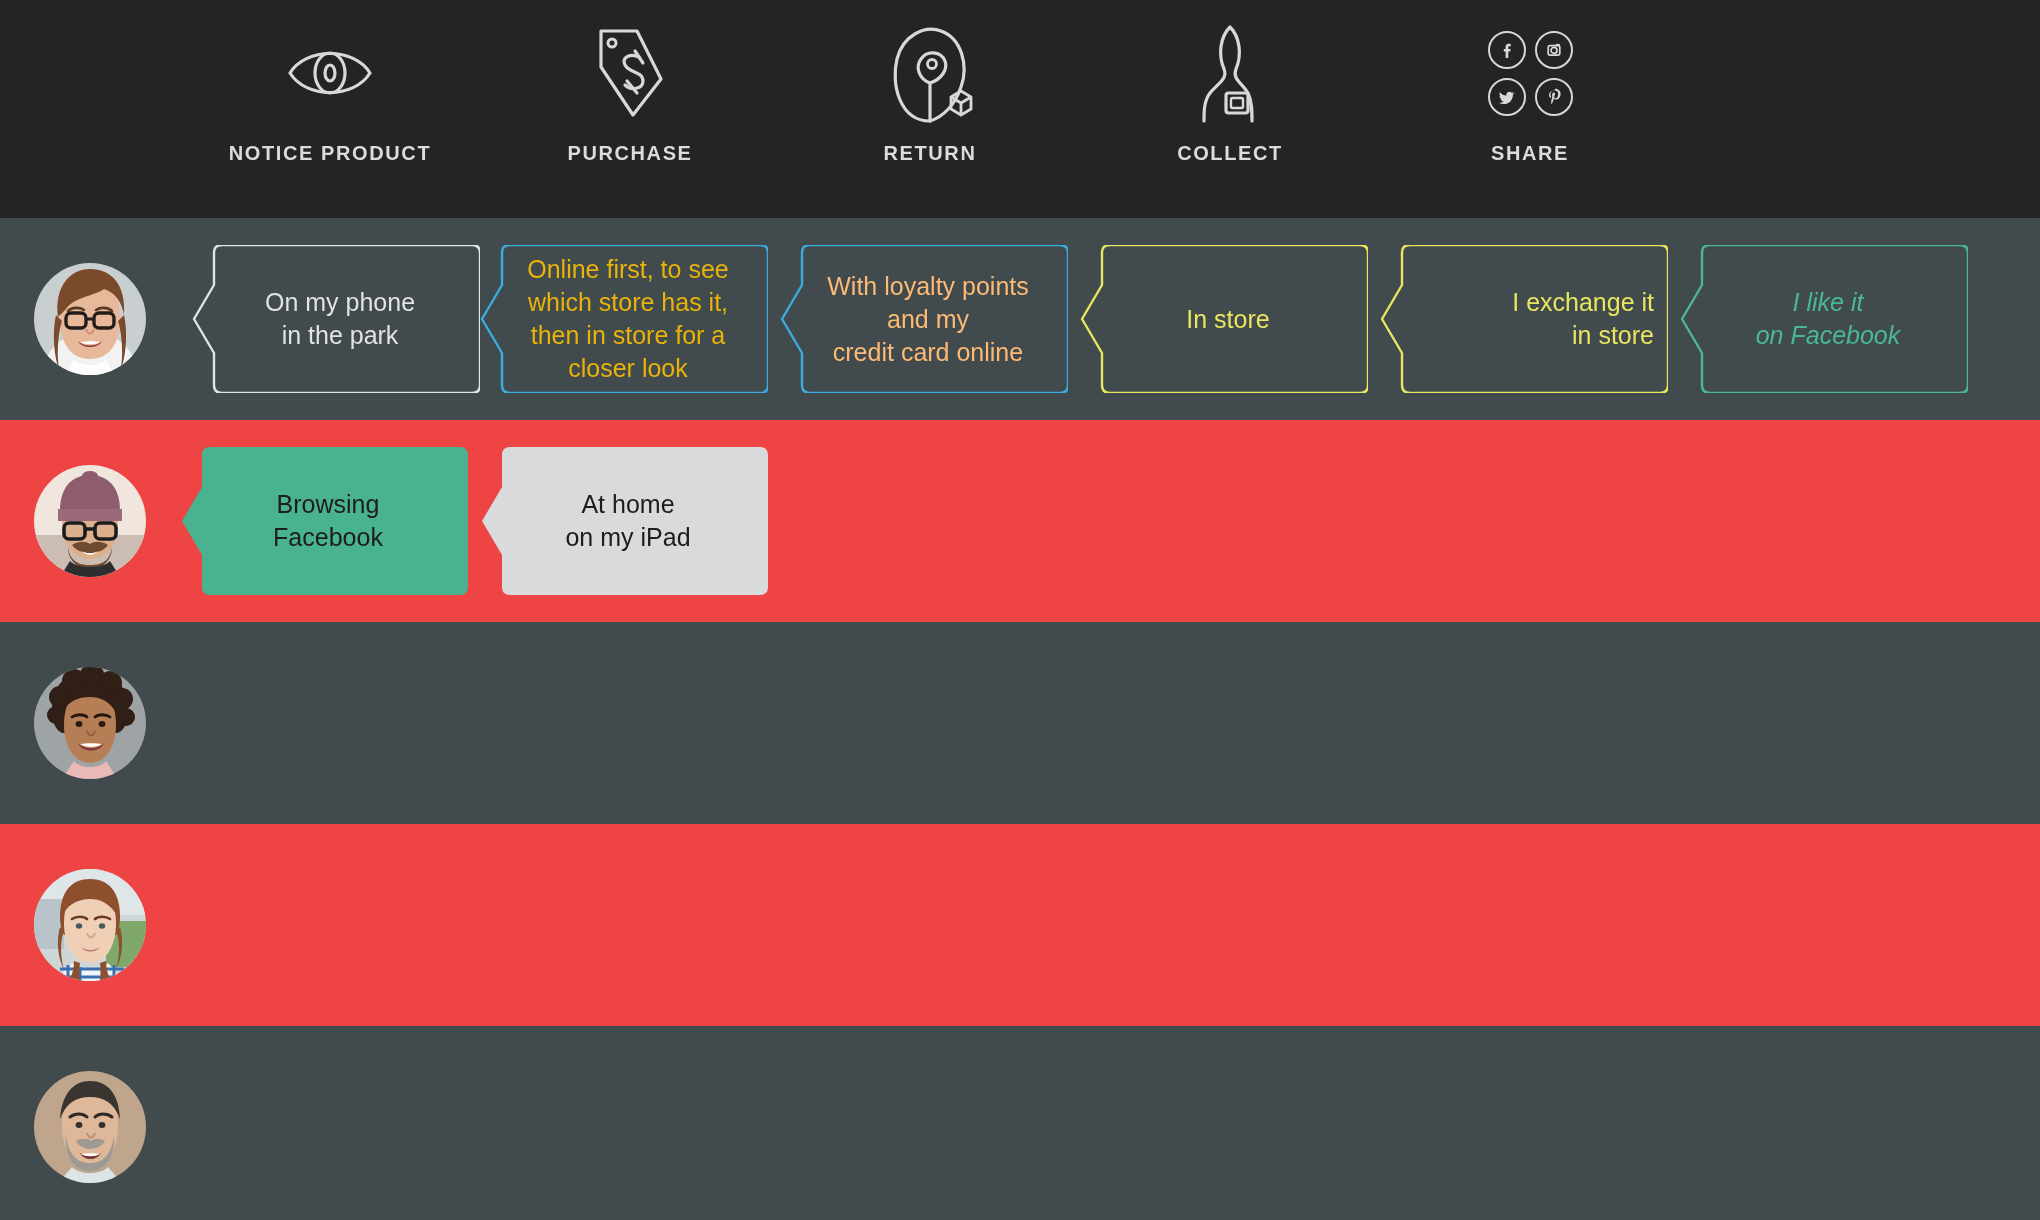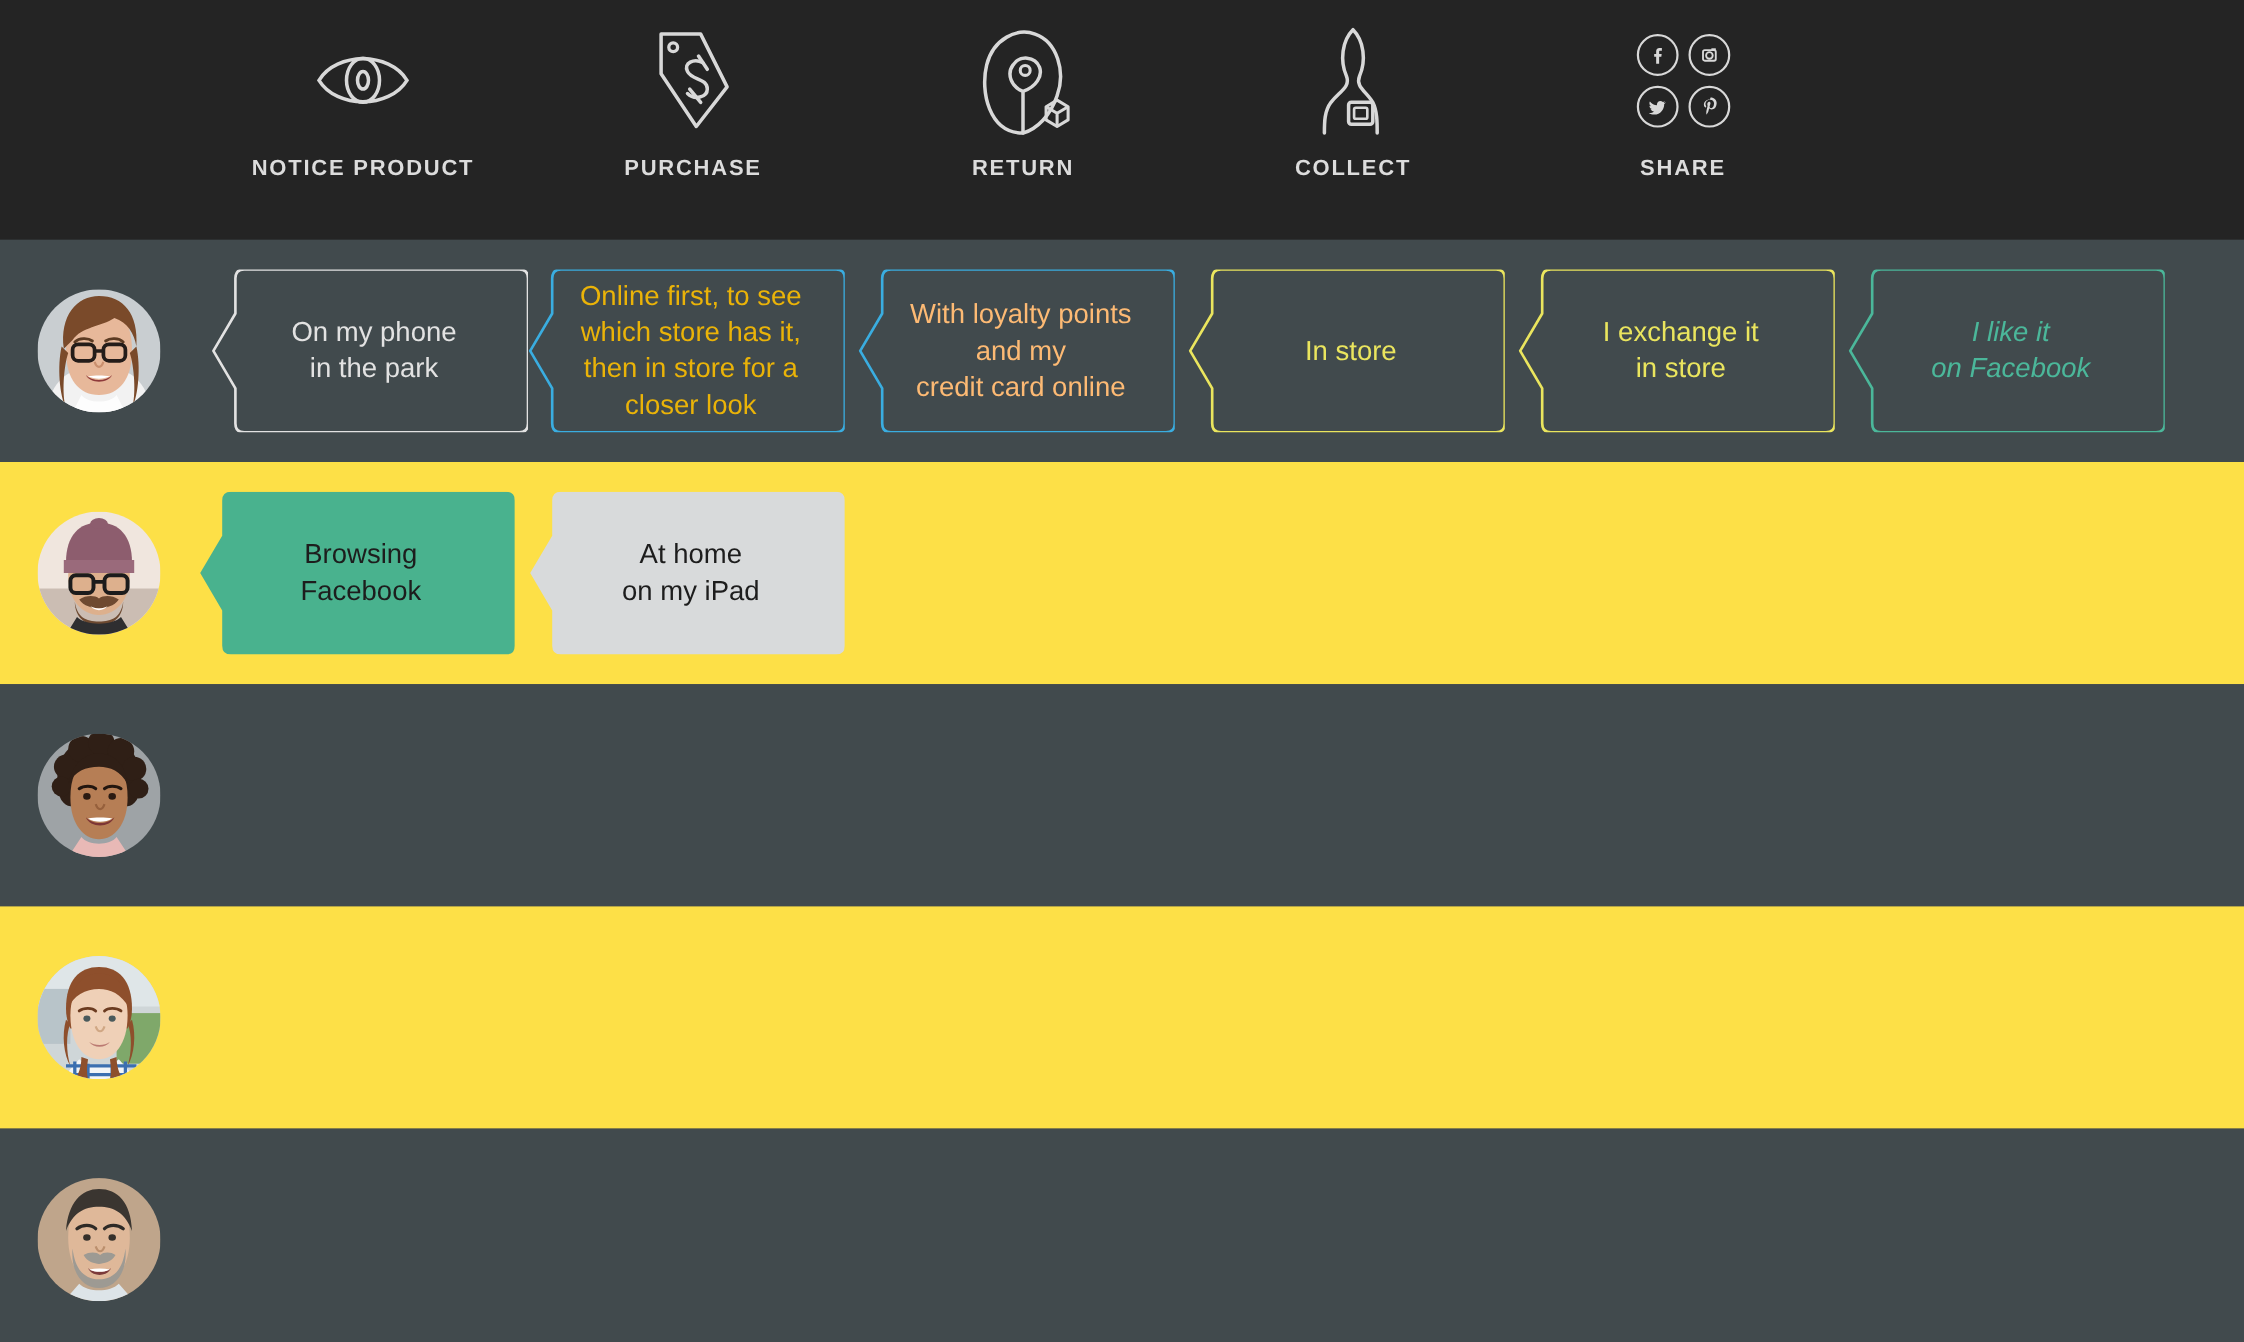--- a/index.html
+++ b/index.html
@@ -73,21 +73,21 @@
   
   .rows { position: absolute; top: 218px; left: 0; width: 2040px; }
   .row {
     position: relative;
     width: 2040px;
     height: 202px;
     display: flex;
     align-items: center;
   }
   .row.dark  { background: #414a4d; }
-  .row.light { background: #fde047; justify-content: space-between; }
+  .row.light { background: #ef4444; justify-content: space-between; }
 
   .avatar-cell {
     flex: 0 0 180px;
     width: 180px;
     display: flex;
     align-items: center;
     justify-content: center;
   }
   .avatar {
     width: 112px; height: 112px;
@@ -298,21 +298,21 @@
             <svg class="shape" viewBox="0 0 288 148" preserveAspectRatio="none">
               <path d="M 30 0
           L 280 0 Q 288 0 288 8
           L 288 140 Q 288 148 280 148
           L 30 148 Q 22 148 22 140
           L 22 108
           L 2 74
           L 22 40
           L 22 8 Q 22 0 30 0 Z" fill="none" stroke="#eae55e" stroke-width="2.4" stroke-linejoin="round"></path>
             </svg>
-            <div class="label" style="color: rgb(234, 229, 94);">I exchange it
+            <div class="label" style="color: rgb(234, 229, 94); text-align: right;">I exchange it
 in store</div>
           </div>
           <div class="card" style="left: 1500px;">
             <svg class="shape" viewBox="0 0 288 148" preserveAspectRatio="none">
               <path d="M 30 0
           L 280 0 Q 288 0 288 8
           L 288 140 Q 288 148 280 148
           L 30 148 Q 22 148 22 140
           L 22 108
           L 2 74

